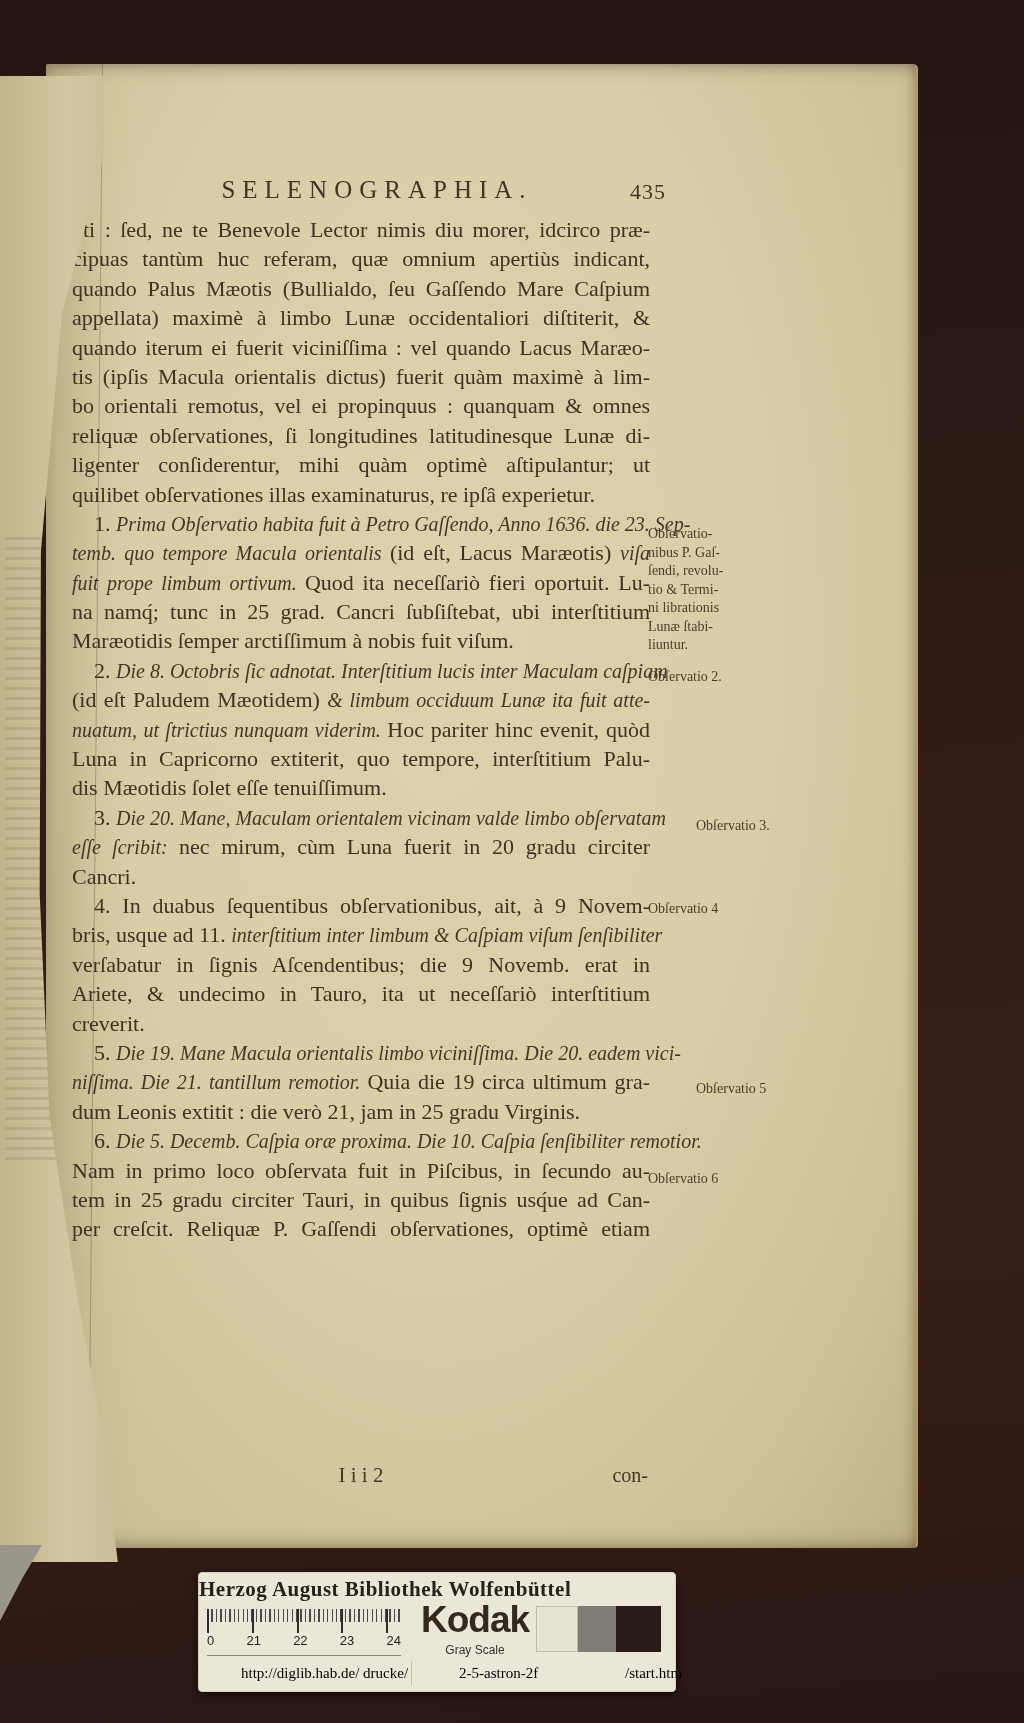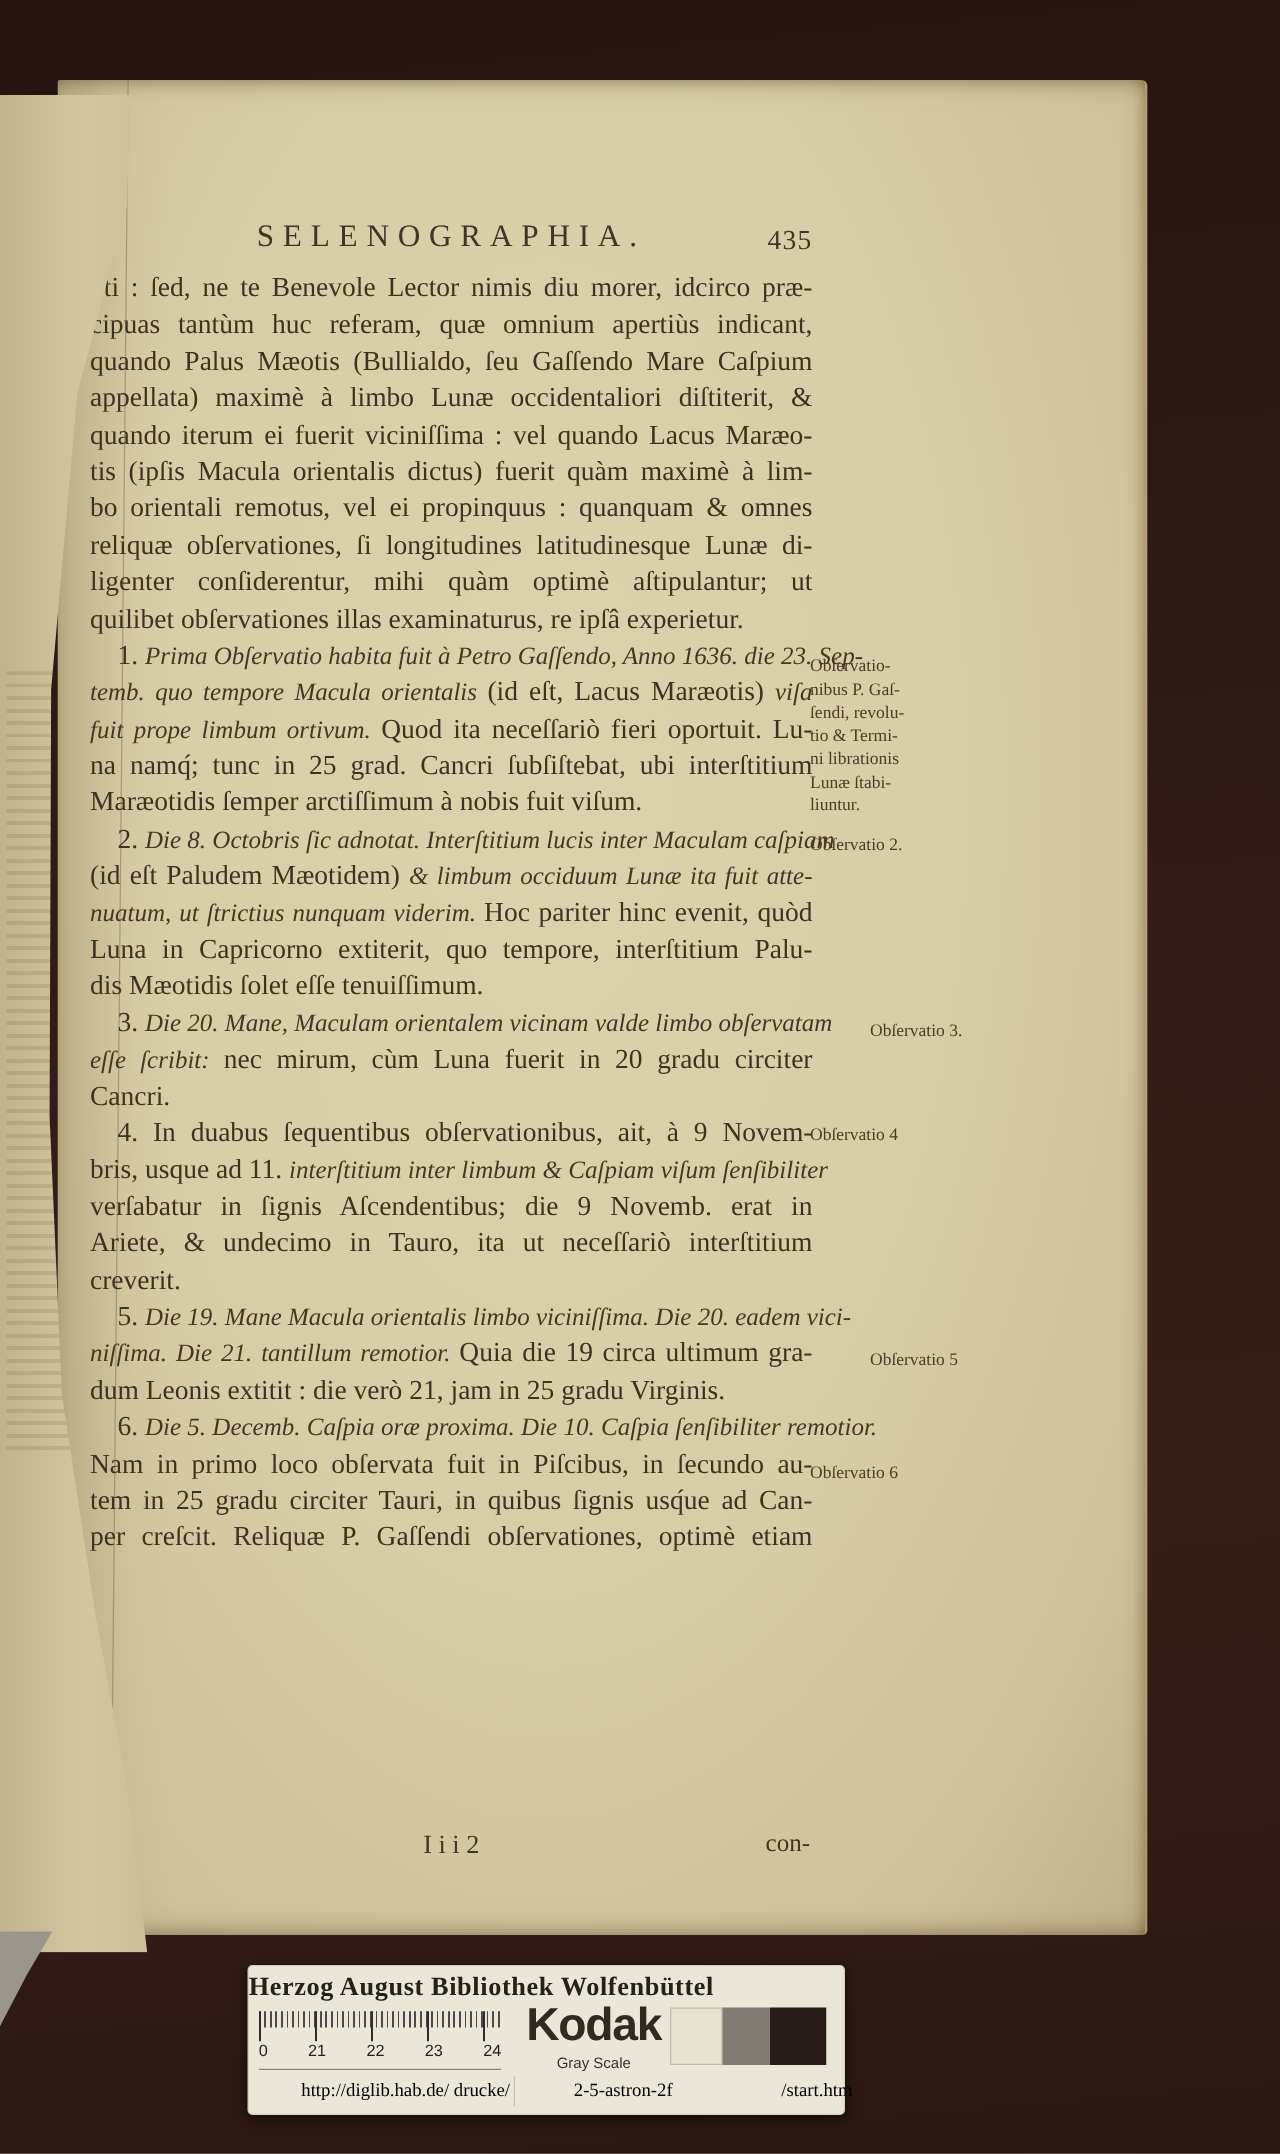--- a/index.html
+++ b/index.html
@@ -29,21 +29,21 @@
     position:absolute;left:46px;top:64px;width:870px;height:1484px;z-index:1;
     background:radial-gradient(ellipse at 45% 38%,#dcd3ae 0%,#d7cda6 50%,#cdc199 82%,#bfb289 100%);
     border-radius:2px 5px 4px 2px;
     border-right:2px solid rgba(150,100,50,.45);
     box-shadow:inset 0 10px 18px -12px rgba(60,40,20,.55),inset -8px 0 16px -10px rgba(80,55,25,.5),inset 0 -12px 18px -12px rgba(80,55,25,.5),inset 60px 0 60px -40px rgba(120,100,60,.35);
   }
   .gutter-crease{
     position:absolute;left:56px;top:0;width:1px;height:100%;
     background:rgba(95,82,56,.38);transform:rotate(.55deg);transform-origin:top left;
   }
-  .header-row{position:absolute;left:26px;top:112px;width:578px;height:32px;text-align:center;}
+  .header-row{position:absolute;left:42px;top:112px;width:578px;height:32px;text-align:center;}
   .running-title{font-size:25px;letter-spacing:7px;color:#433526;}
   .folio{position:absolute;right:0;top:3px;font-size:22px;letter-spacing:1px;color:#433526;}
   .text-block{position:absolute;left:26px;top:151px;width:578px;}
   .tline{
     height:29.4px;line-height:29.4px;white-space:nowrap;color:#40321f;
     text-align:justify;text-align-last:justify;
   }
   .tline.short{text-align-last:left;}
   .tline.indent{text-indent:22px;}
   .seg-r{font-size:22px;}

